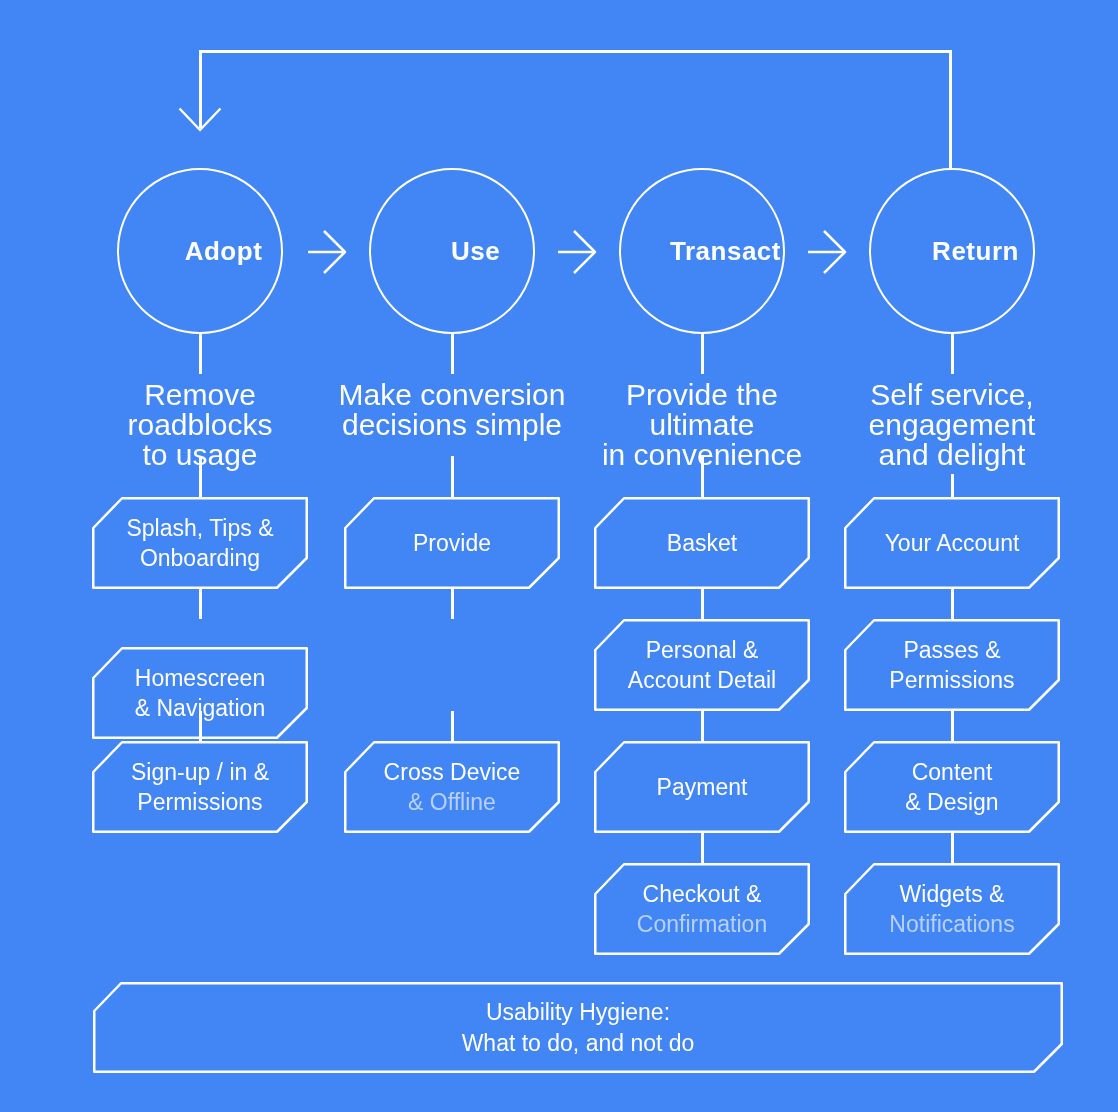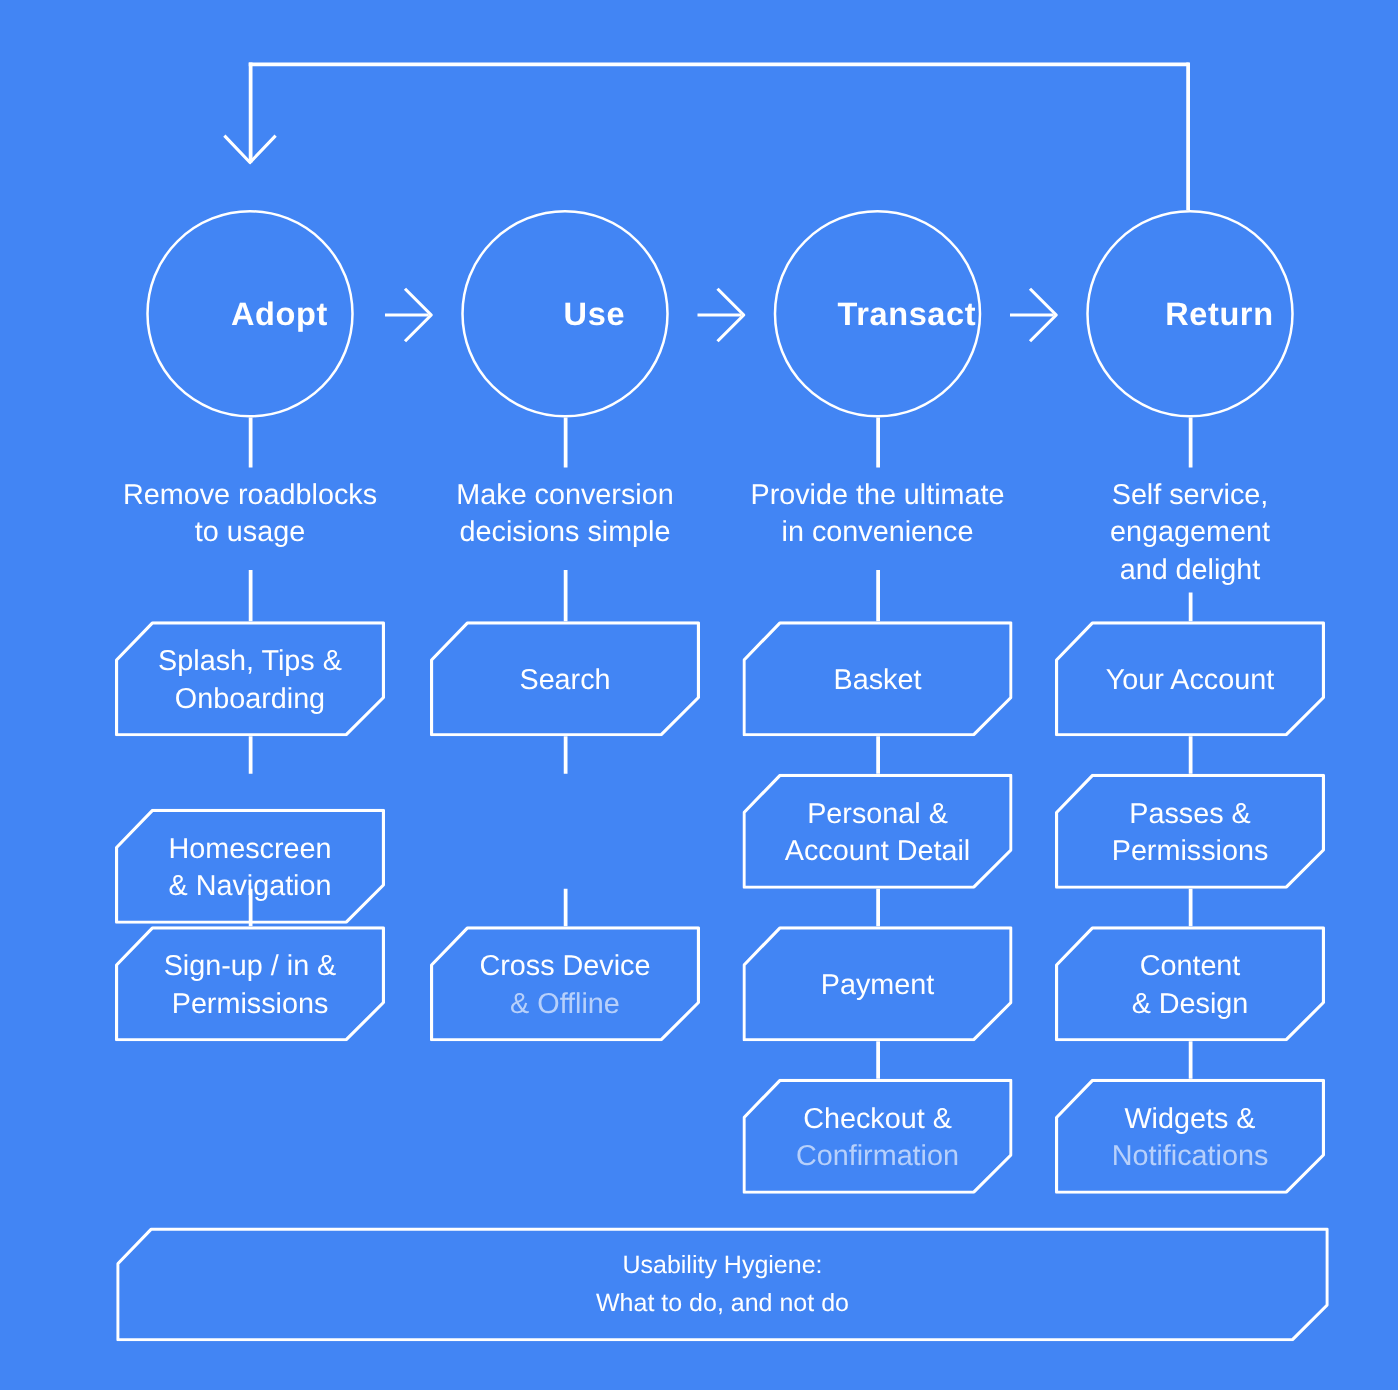--- a/index.html
+++ b/index.html
@@ -19,39 +19,39 @@
   .circle{
     position:absolute;left:42px;top:168px;
     width:166px;height:166px;box-sizing:border-box;
     border:2.5px solid var(--line,#FFFFFF);border-radius:50%;
     display:flex;align-items:center;justify-content:center;
   }
   .stage-label{font-size:26px;font-weight:700;letter-spacing:.5px;margin-left:47px;}
   .circle-tail{left:124px;top:334px;height:40px;}
   .desc{
     position:absolute;left:0;top:380px;width:250px;
-    text-align:center;font-size:23px;line-height:30px;font-weight:400;
+    text-align:center;font-size:30px;line-height:30px;font-weight:400;
     white-space:pre-line;
   }
   .desc-tail{left:124px;top:456px;height:41px;}
   .desc-tail.short{top:474px;height:23px;}
   .box-gap{left:124px;height:30px;}
   .jbox{
     position:absolute;left:17px;width:216px;height:92px;
     display:flex;flex-direction:column;align-items:center;justify-content:center;
     text-align:center;font-size:23px;line-height:30px;
   }
   .jbox .outline,.banner .outline{position:absolute;left:0;top:0;width:100%;height:100%;}
   .jbox span,.banner span{position:relative;}
   .muted{color:var(--muted,rgba(255,255,255,0.62));}
   .flow-arrow{position:absolute;top:228px;width:40px;height:48px;}
   .banner{
     position:absolute;left:93px;top:982px;width:970px;height:91px;
     display:flex;flex-direction:column;align-items:center;justify-content:center;
-    text-align:center;font-size:20px;line-height:31px;
+    text-align:center;font-size:23px;line-height:31px;
   }
 </style>
 </head>
 <body>
 
 <div class="canvas">
 
   <div class="hline" style="left:199px;top:50px;width:752px"></div>
   <div class="vline" style="left:199px;top:50px;height:80px"></div>
   <div class="vline" style="left:949px;top:50px;height:118px"></div>
@@ -110,21 +110,21 @@
       <span class="stage-label">Use</span>
     </div>
     <div class="vline circle-tail"></div>
     <div class="desc">Make conversion
 decisions simple</div>
     <div class="vline desc-tail"></div>
     <div class="jbox" style="top:497px">
       <svg class="stroke outline" viewBox="0 0 216 92">
           <polygon points="30,1.25 214.75,1.25 214.75,61 185,90.75 1.25,90.75 1.25,31"></polygon>
         </svg>
-      <span>Search</span>
+      <span>Provide</span>
       <span></span>
     </div>
     <div class="vline box-gap" style="top:589px"></div>
     <div class="vline box-gap" style="top:711px"></div>
     <div class="jbox" style="top:741px">
       <svg class="stroke outline" viewBox="0 0 216 92">
           <polygon points="30,1.25 214.75,1.25 214.75,61 185,90.75 1.25,90.75 1.25,31"></polygon>
         </svg>
       <span>Cross Device</span>
       <span class="muted">&amp; Offline</span>

